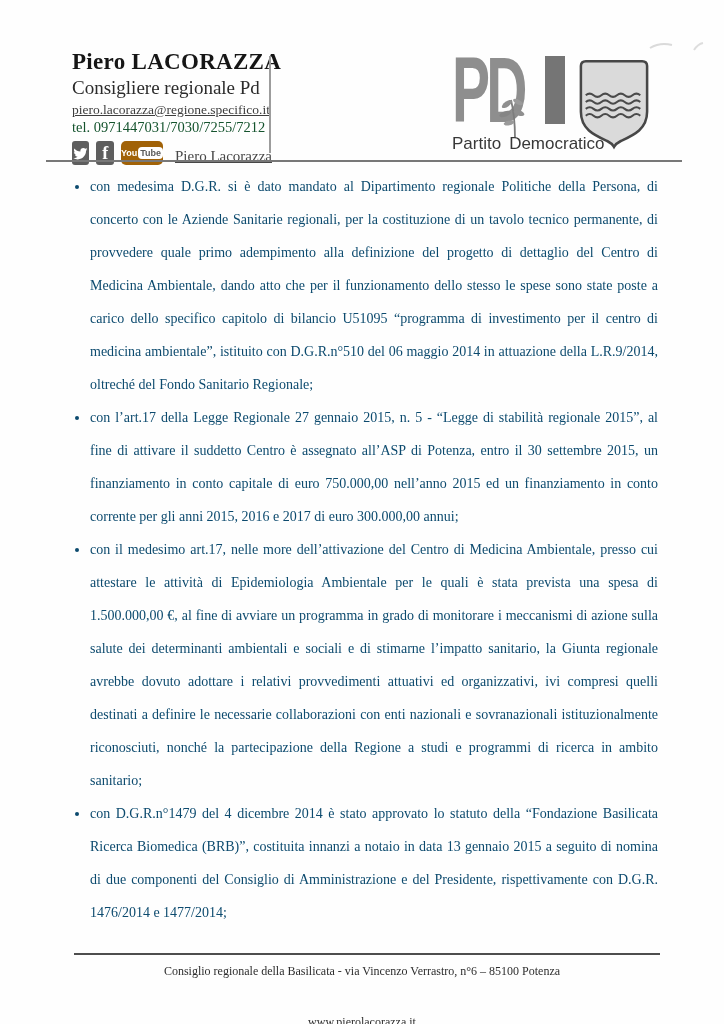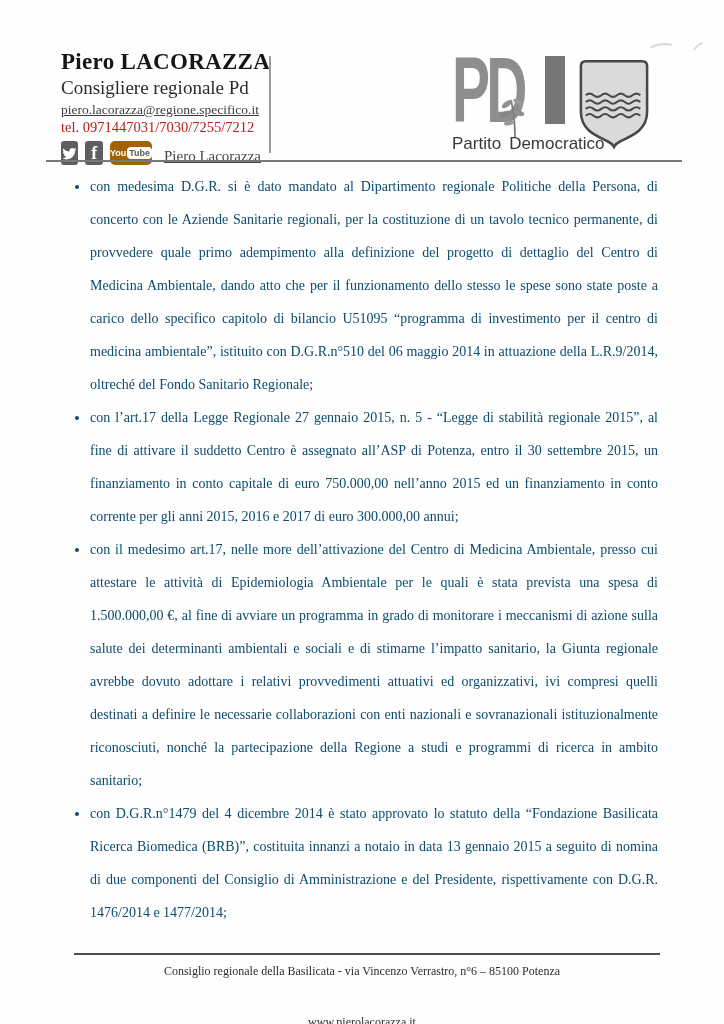--- a/index.html
+++ b/index.html
@@ -2,25 +2,25 @@
 <html><head>
 <meta charset="utf-8">
 <style>
   html,body{margin:0;padding:0;background:#e8e8e8;}
   .page{
     position:relative;width:724px;height:1024px;margin:0 auto;
     background:#fefefe;overflow:hidden;
     font-family:"Liberation Serif", serif;color:#1e1e1e;
   }
   
-  .hdr-left{position:absolute;left:61px;top:48px;width:200px;}
+  .hdr-left{position:absolute;left:72px;top:48px;width:200px;}
   .hdr-name{font-size:23px;font-weight:bold;letter-spacing:.3px;color:#161616;line-height:27px;white-space:nowrap;}
   .hdr-role{font-size:19px;color:#2b2b2b;line-height:23px;margin-top:1px;white-space:nowrap;}
   .hdr-email{font-size:13.5px;color:#3d3d3d;text-decoration:underline;line-height:16px;margin-top:3px;white-space:nowrap;}
-  .hdr-tel{font-size:14.5px;color:#b91c1c;line-height:17px;margin-top:1px;white-space:nowrap;}
+  .hdr-tel{font-size:14.5px;color:#14532d;line-height:17px;margin-top:1px;white-space:nowrap;}
   .social-row{display:flex;align-items:flex-end;margin-top:5px;gap:7px;}
   .icon-box{width:24px;height:24px;border-radius:3px;background:#5e5e5e;display:flex;align-items:center;justify-content:center;}
   .fb-glyph{color:#fff;font-family:"Liberation Serif",serif;font-weight:bold;font-size:18px;line-height:24px;}
   .yt-box{width:42px;height:24px;border-radius:5px;background:#a16207;display:flex;align-items:center;justify-content:center;gap:1px;}
   .yt-you{color:#fff;font-family:"Liberation Sans",sans-serif;font-weight:bold;font-size:9px;}
   .yt-tube{background:#fff;color:#5a5a5a;font-family:"Liberation Sans",sans-serif;font-weight:bold;font-size:9px;border-radius:4px;padding:0 2px;line-height:12px;text-align:center;}
   .hdr-sociallink{font-size:15px;color:#474747;text-decoration:underline;margin-left:5px;white-space:nowrap;}
   .hdr-vline{position:absolute;left:269px;top:56px;width:2px;height:97px;background:#9c9c9c;}
   .hdr-rule{position:absolute;left:46px;top:160px;width:636px;height:2px;background:#787878;}
   

